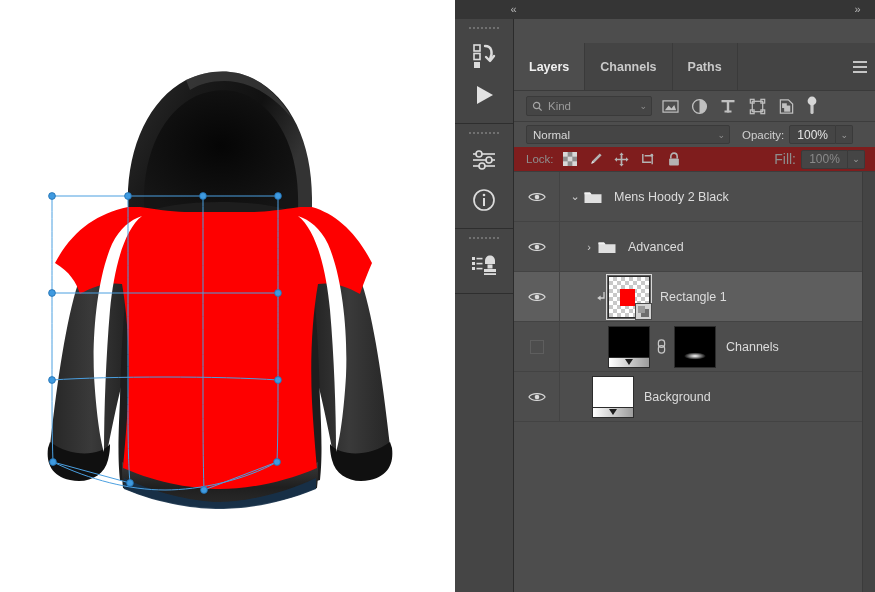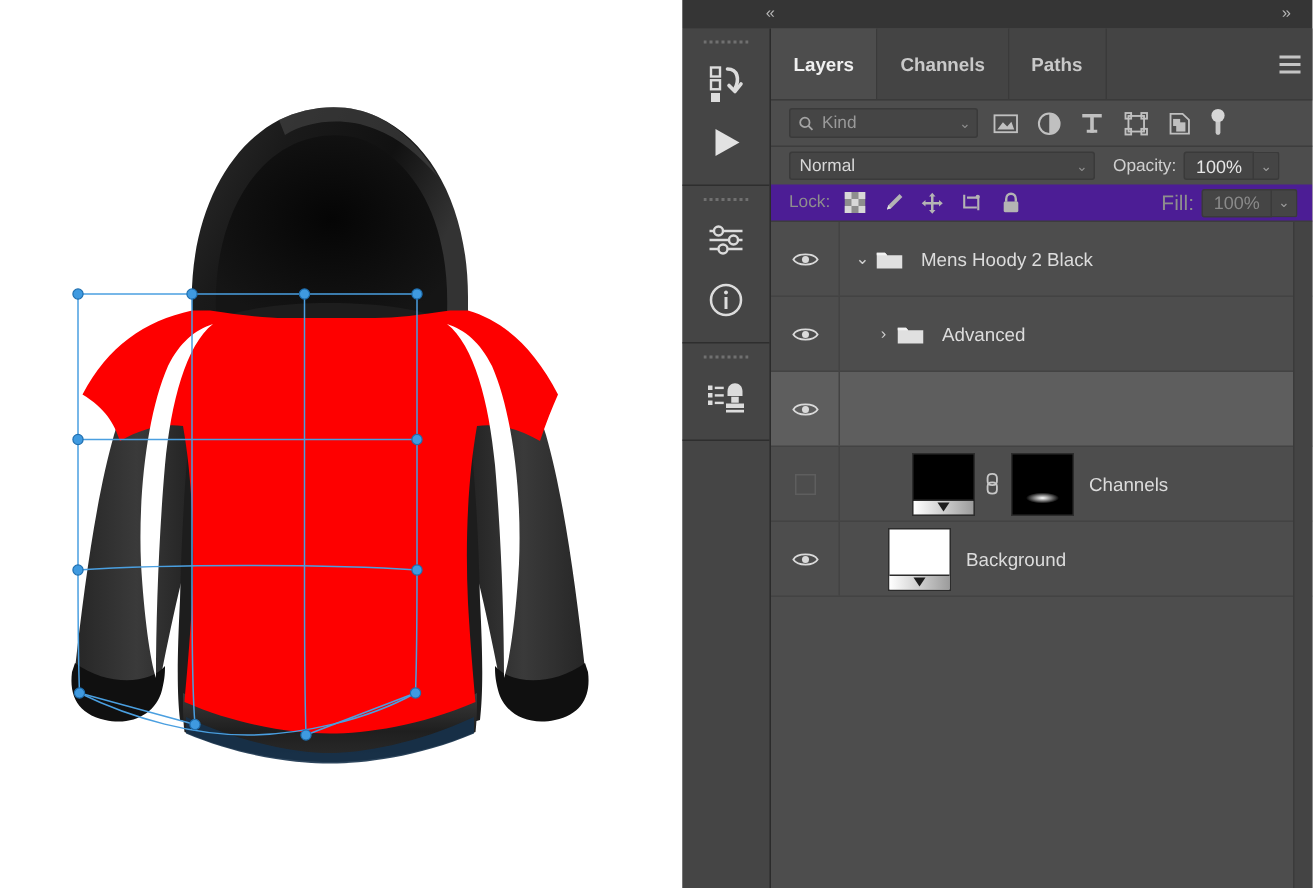--- a/index.html
+++ b/index.html
@@ -76,20 +76,21 @@
 
   
   .panel { flex: 1; min-width: 0; display: flex; flex-direction: column; background: #4d4d4d; }
 
   .tabbar {
     height: 48px; flex: none;
     background: #444444;
     display: flex; align-items: stretch;
     position: relative;
     border-bottom: 1px solid #3a3a3a;
+    margin-top: 24px;
   }
   .tab {
     padding: 0 15px;
     display: flex; align-items: center;
     font-size: 12.5px; font-weight: bold;
     color: #c9c9c9;
     background: #444444;
     border-right: 1px solid #3a3a3a;
   }
   .tab.active { background: #4d4d4d; color: #f0f0f0; }
@@ -154,21 +155,21 @@
     background: #454545; border: 1px solid #3a3a3a; border-left: none; border-radius: 0 2px 2px 0;
     display: flex; align-items: center; justify-content: center;
     color: #9d9d9d; font-size: 9px;
   }
 
   
   .lockrow {
     height: 25px; flex: none;
     display: flex; align-items: center;
     padding: 0 10px 0 12px;
-    background: #4c1d95;
+    background: #7f1d1d;
     border-bottom: 1px solid #3d3d3d;
   }
   .lock-label { color: #8e8e8e; font-size: 11.5px; }
   .lock-icons { display: flex; align-items: center; margin-left: 8px; gap: 10px; }
   .lk { width: 16px; height: 16px; display: flex; align-items: center; justify-content: center; }
   .fill-label { color: #8e8e8e; font-size: 14px; margin-left: auto; }
   .num-field.dim { color: #8a8a8a; }
 
   
   .layerlist {
@@ -627,20 +628,41 @@
             </div>
           </div>
 
           <div class="layer-row selected">
             <div class="eye-cell">
               <svg width="18" height="12" viewBox="0 0 20 13">
                 <path d="M1 6.5 C4 1.5 16 1.5 19 6.5 C16 11.5 4 11.5 1 6.5 Z" fill="none" stroke="#dadada" stroke-width="1.3"></path>
                 <circle cx="10" cy="6.5" r="2.6" fill="#dadada"></circle>
               </svg>
             </div>
+            <div class="row-content">
+              <span class="indent" style="width:26px"></span>
+              <span class="clip-ic">
+                <svg width="11" height="12" viewBox="0 0 11 12">
+                  <path d="M8 1 L8 7 L3 7" fill="none" stroke="#cfcfcf" stroke-width="1.3"></path>
+                  <path d="M4.6 4.6 L1.2 7 L4.6 9.4 Z" fill="#cfcfcf"></path>
+                </svg>
+              </span>
+              <span class="thumb checker bracketed">
+                <svg width="40" height="40" viewBox="0 0 40 40" style="position:absolute;left:0;top:0">
+                  <rect x="11" y="12" width="15" height="17" fill="#fe0000"></rect>
+                </svg>
+                <span class="so-badge">
+                  <svg width="15" height="15" viewBox="0 0 15 15">
+                    <rect x="5" y="5" width="8" height="8" fill="#6e6e6e"></rect>
+                    <rect x="2" y="2" width="7" height="7" fill="#9a9a9a"></rect>
+                  </svg>
+                </span>
+              </span>
+              <span class="layer-name">Rectangle 1</span>
+            </div>
           </div>
 
 
           <div class="layer-row">
             <div class="eye-cell">
               <span class="eye-empty"></span>
             </div>
             <div class="row-content">
               <span class="indent" style="width:26px"></span>
               <span class="clip-ic"></span>

